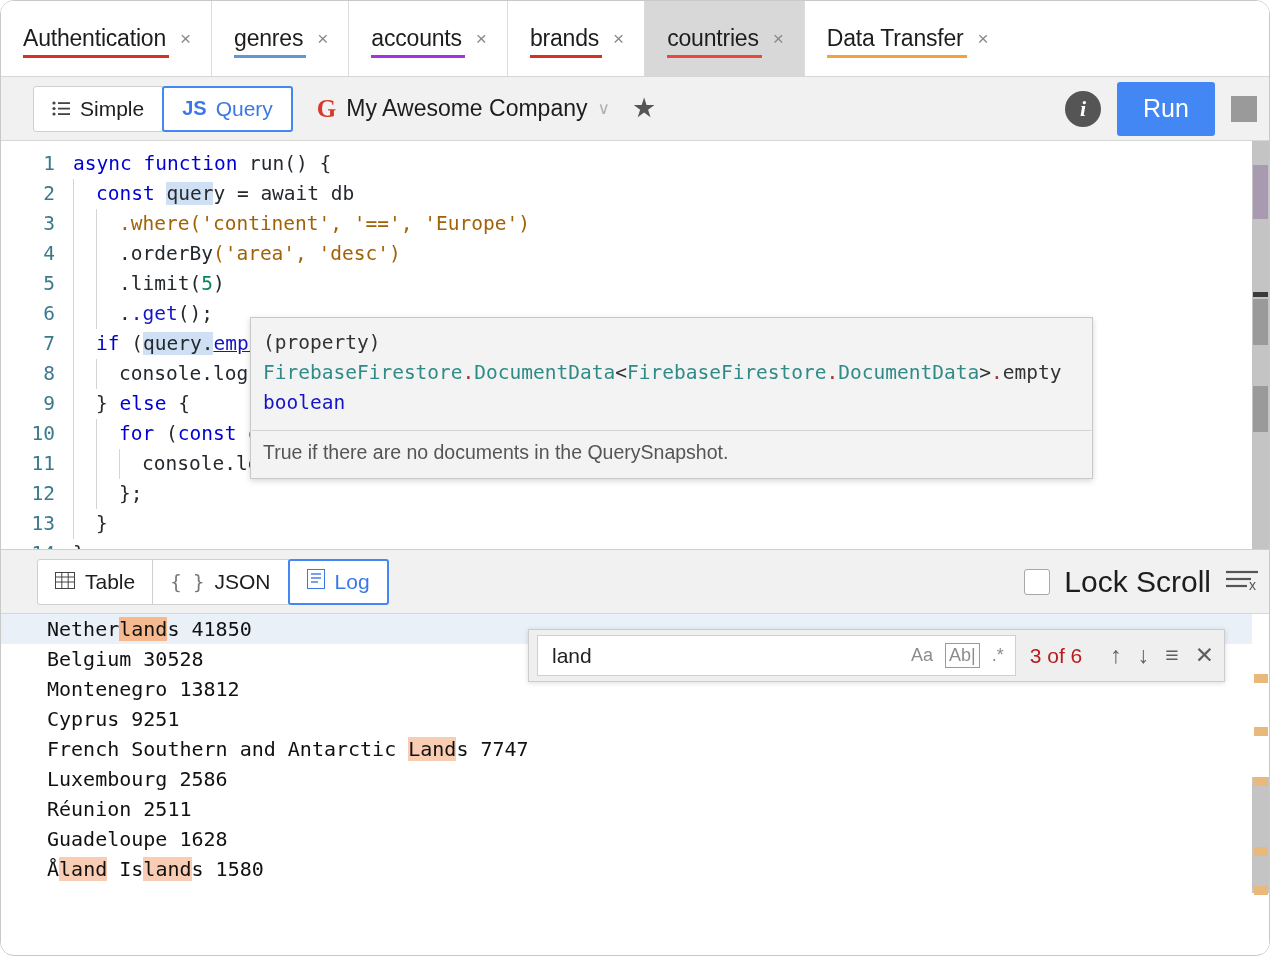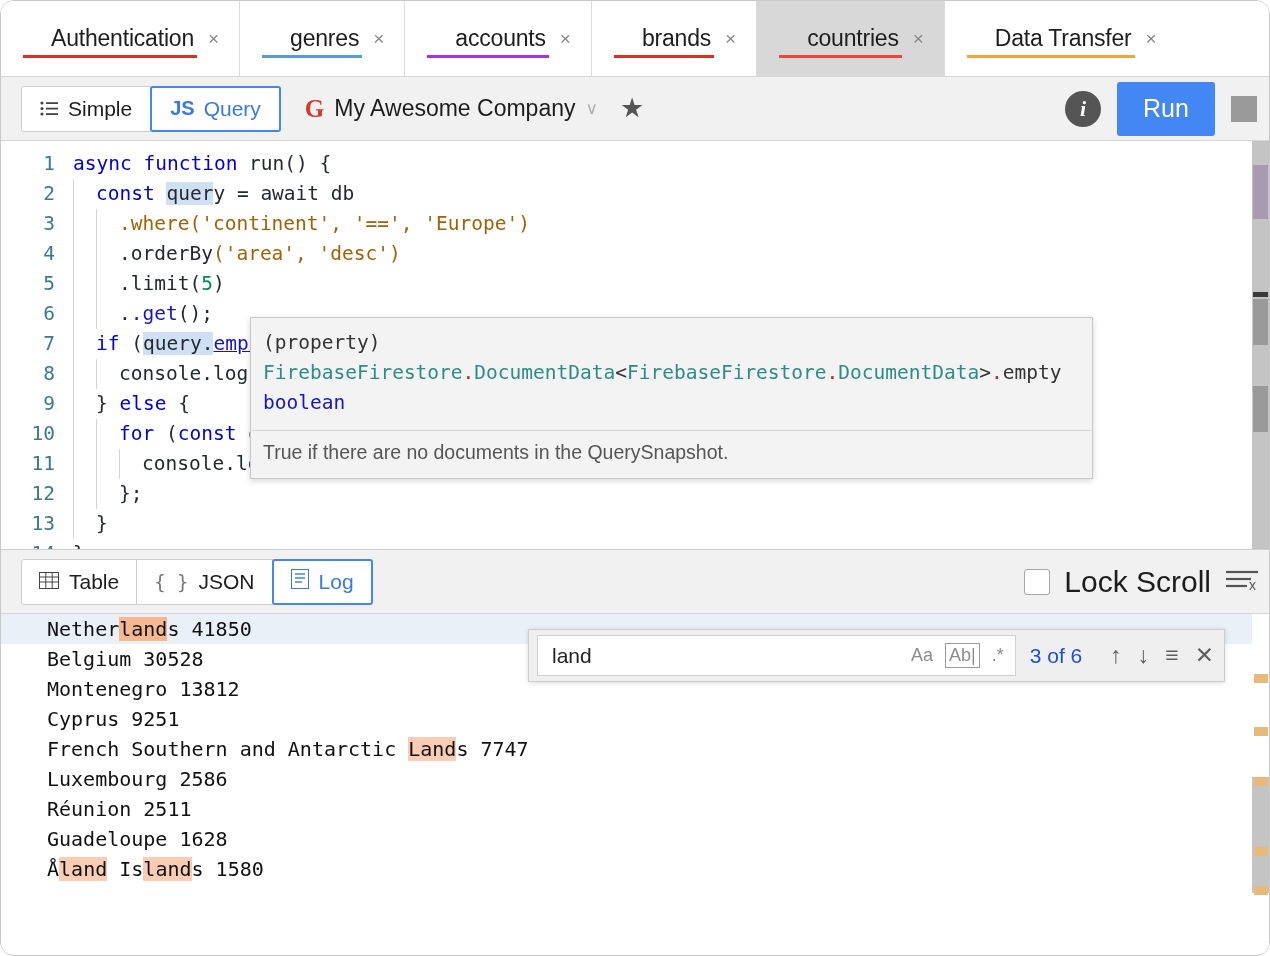--- a/index.html
+++ b/index.html
@@ -35,21 +35,20 @@
     background: #ffffff;
     cursor: pointer;
     min-width: 0;
   }
   .tab.active { background: #d8d8d8; }
   .tab-label {
     font-size: 23px;
     color: #1d1d1d;
     white-space: nowrap;
     letter-spacing: -0.2px;
-    margin-left: 28px;
   }
   .tab-underline {
     position: absolute;
     left: 22px;
     bottom: 18px;
     height: 3px;
     width: calc(100% - 64px);
   }
   .tab-close {
     margin-left: 14px;
@@ -60,21 +59,21 @@
   }
   .tabfill { flex: 1; background: #ffffff; }
 
   
   .toolbar {
     display: flex;
     align-items: center;
     height: 64px;
     background: #f1f1f1;
     border-bottom: 1px solid #d6d6d6;
-    padding: 0 12px 0 20px;
+    padding: 0 12px 0 32px;
   }
   .segmented {
     display: flex;
     height: 46px;
     margin-right: 24px;
   }
   .seg {
     display: flex; align-items: center; gap: 9px;
     padding: 0 18px;
     background: #ffffff;
@@ -210,21 +209,21 @@
   }
   .rseg {
     display: flex; align-items: center; gap: 10px;
     height: 46px; padding: 0 17px;
     background: #ffffff;
     border: 1px solid #cfcfcf;
     margin-left: -1px;
     font-size: 21px; color: #1d1d1d;
     cursor: pointer;
   }
-  .rseg:first-child { border-radius: 3px 0 0 3px; margin-left: 0; }
+  .rseg:first-child { border-radius: 3px 0 0 3px; margin-left: 16px; }
   .rseg:last-of-type { border-radius: 0 3px 3px 0; }
   .rseg.active {
     border: 2px solid #4387f4;
     color: #3b78e7;
     border-radius: 3px;
     z-index: 2;
   }
   .res-spacer { flex: 1; }
   .lock-box {
     width: 26px; height: 26px;
@@ -290,21 +289,21 @@
     font-family: "Liberation Sans", sans-serif;
     background: transparent;
   }
   .fopt {
     color: #8d8d8d; font-size: 18px;
     margin-left: 9px; padding: 1px 3px;
     cursor: pointer; line-height: 1.2;
     font-family: "Liberation Sans", sans-serif;
   }
   .fopt.box { border: 1px solid #9a9a9a; }
-  .find-count { font-size: 21px; color: #1d4ed8; margin: 0 0 0 14px; white-space: nowrap; }
+  .find-count { font-size: 21px; color: #b91c1c; margin: 0 0 0 14px; white-space: nowrap; }
   .find-actions { display: flex; align-items: center; gap: 16px; margin-left: 28px; }
   .fact { font-size: 23px; color: #5f5f5f; cursor: pointer; line-height: 1; }
 </style>
 </head>
 <body>
 
 <div id="app">
 
   <div class="tabbar">
     <div class="tab">

